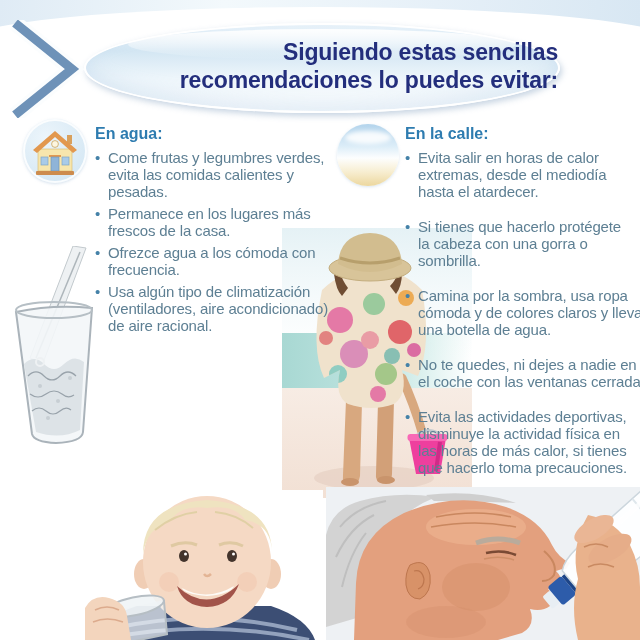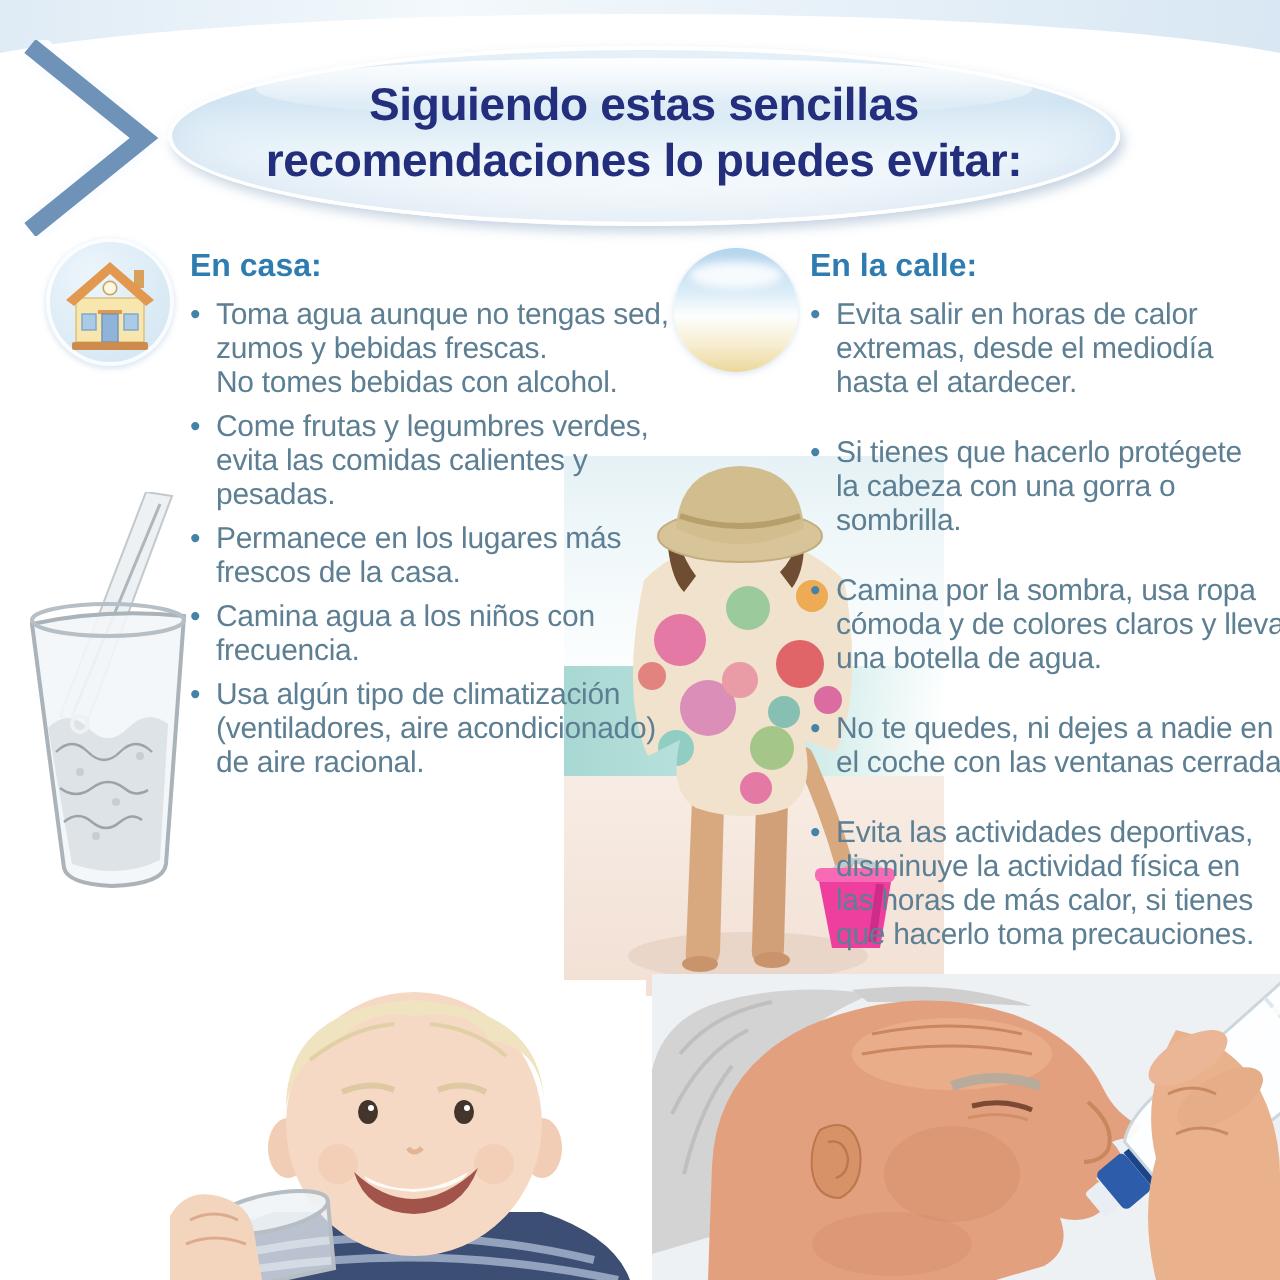--- a/index.html
+++ b/index.html
@@ -12,21 +12,21 @@
     background:linear-gradient(95deg,#dfebf5,#f3f9fc 35%,#e6f0f8 68%,#d8e7f3);}
   .top-band::after{content:'';position:absolute;top:7px;left:-40px;width:720px;height:72px;
     border-radius:50%;background:#ffffff;}
   
   .title-bubble{position:absolute;left:84px;top:23px;width:472px;height:86px;border-radius:50%;
     background:linear-gradient(180deg,#eaf3fa 0%,#d3e6f3 30%,#eef6fb 62%,#fdfefe 100%);
     border:2px solid #ffffff;z-index:2;
     box-shadow:2px 3px 6px rgba(130,160,190,.45), inset 0 -8px 16px rgba(160,195,225,.28);}
   .title-bubble::before{content:'';position:absolute;left:9%;top:5%;width:82%;height:36%;
     border-radius:50%;background:linear-gradient(rgba(255,255,255,.95),rgba(255,255,255,0));}
-  .title-text{position:absolute;left:0;right:0;top:13px;text-align:center;white-space:pre-line;
+  .title-text{position:absolute;left:0;right:0;top:13px;text-align:right;white-space:pre-line;
     font-size:23px;line-height:28px;font-weight:600;letter-spacing:-.2px;color:#232e7c;}
   .chevron{position:absolute;left:6px;top:20px;z-index:3;}
   
   .section-heading{position:absolute;margin:0;font-size:16px;font-weight:700;color:#2e7cb0;z-index:4;}
   #heading-casa{left:95px;top:125px;}
   #heading-calle{left:405px;top:125px;text-align:right;}
   
   .icon-circle{position:absolute;border-radius:50%;z-index:2;}
   .house-circle{left:23px;top:119px;width:64px;height:64px;
     background:radial-gradient(circle at 35% 30%,#ecf5fb,#cfe4f2);
@@ -75,31 +75,28 @@
       <rect x="15" y="30" width="34" height="22" fill="#f7e6ad" stroke="#d9b86a" stroke-width="0.6"></rect>
       <polygon points="10,31 32,12 54,31 50,34 32,18 14,34" fill="#e2984f"></polygon>
       <circle cx="32" cy="25" r="3.4" fill="#fdf6e0" stroke="#c8a35f" stroke-width="0.8"></circle>
       <rect x="26" y="36" width="12" height="2" fill="#e2984f"></rect>
       <rect x="28" y="38" width="8" height="14" fill="#8fb4d8" stroke="#6f94b8" stroke-width="0.7"></rect>
       <rect x="18" y="38" width="7" height="8" fill="#a9cbe8" stroke="#7fa5c6" stroke-width="0.7"></rect>
       <rect x="39" y="38" width="7" height="8" fill="#a9cbe8" stroke="#7fa5c6" stroke-width="0.7"></rect>
       <rect x="13" y="52" width="38" height="4" rx="1" fill="#cd8c4e"></rect>
     </svg>
   </div>
-  <h2 class="section-heading" id="heading-casa">En casa:</h2>
+  <h2 class="section-heading" id="heading-casa">En agua:</h2>
   <ul class="bullets" id="list-casa">
-    <li>Toma agua aunque no tengas sed,
-zumos y bebidas frescas.
-No tomes bebidas con alcohol.</li>
     <li>Come frutas y legumbres verdes,
 evita las comidas calientes y
 pesadas.</li>
     <li>Permanece en los lugares más
 frescos de la casa.</li>
-    <li>Camina agua a los niños con
+    <li>Ofrezce agua a los cómoda con
 frecuencia.</li>
     <li>Usa algún tipo de climatización
 (ventiladores, aire acondicionado)
 de aire racional.</li>
   </ul>
 
   <div class="icon-circle sky-circle"></div>
   <h2 class="section-heading" id="heading-calle">En la calle:</h2>
   <ul class="bullets" id="list-calle">
     <li>Evita salir en horas de calor

